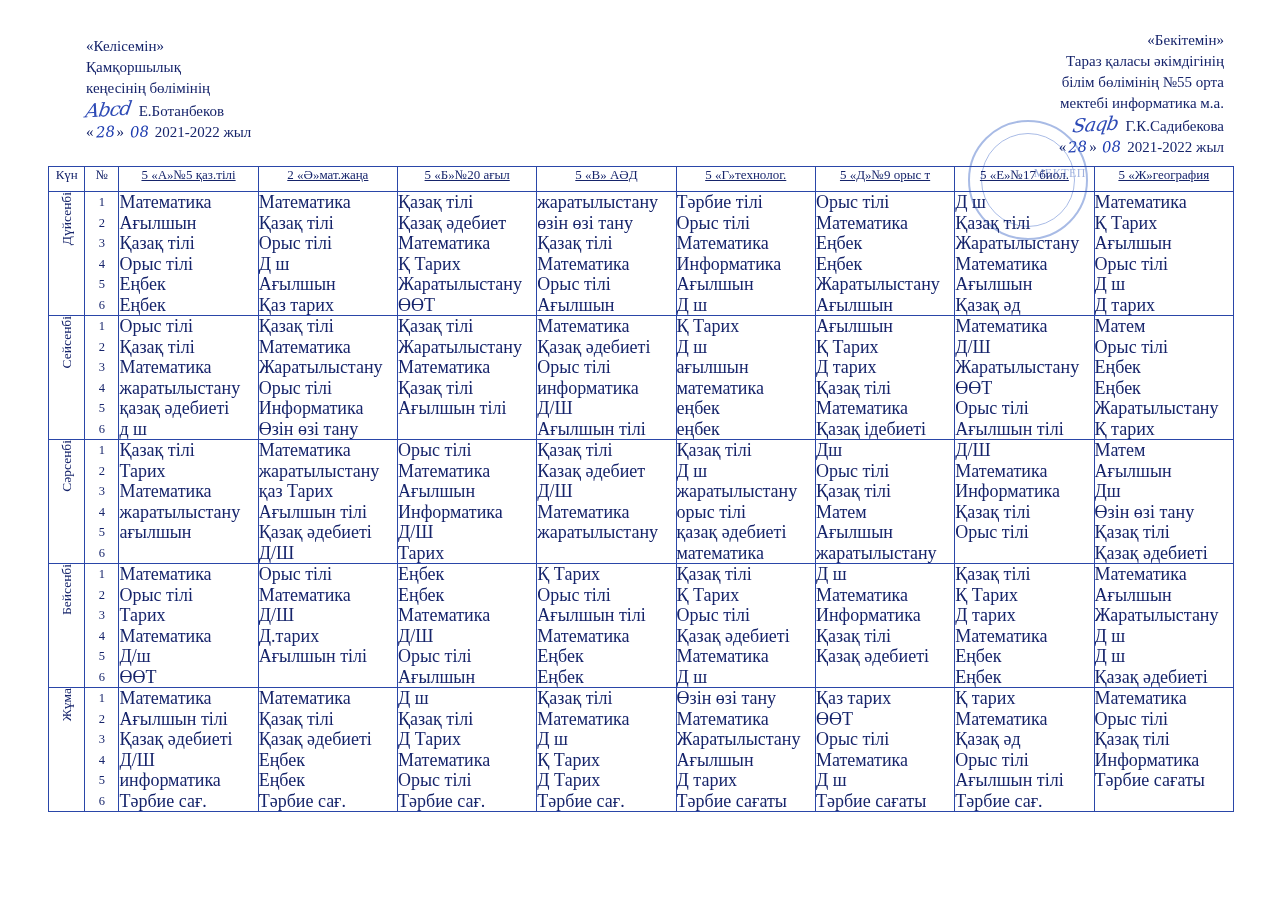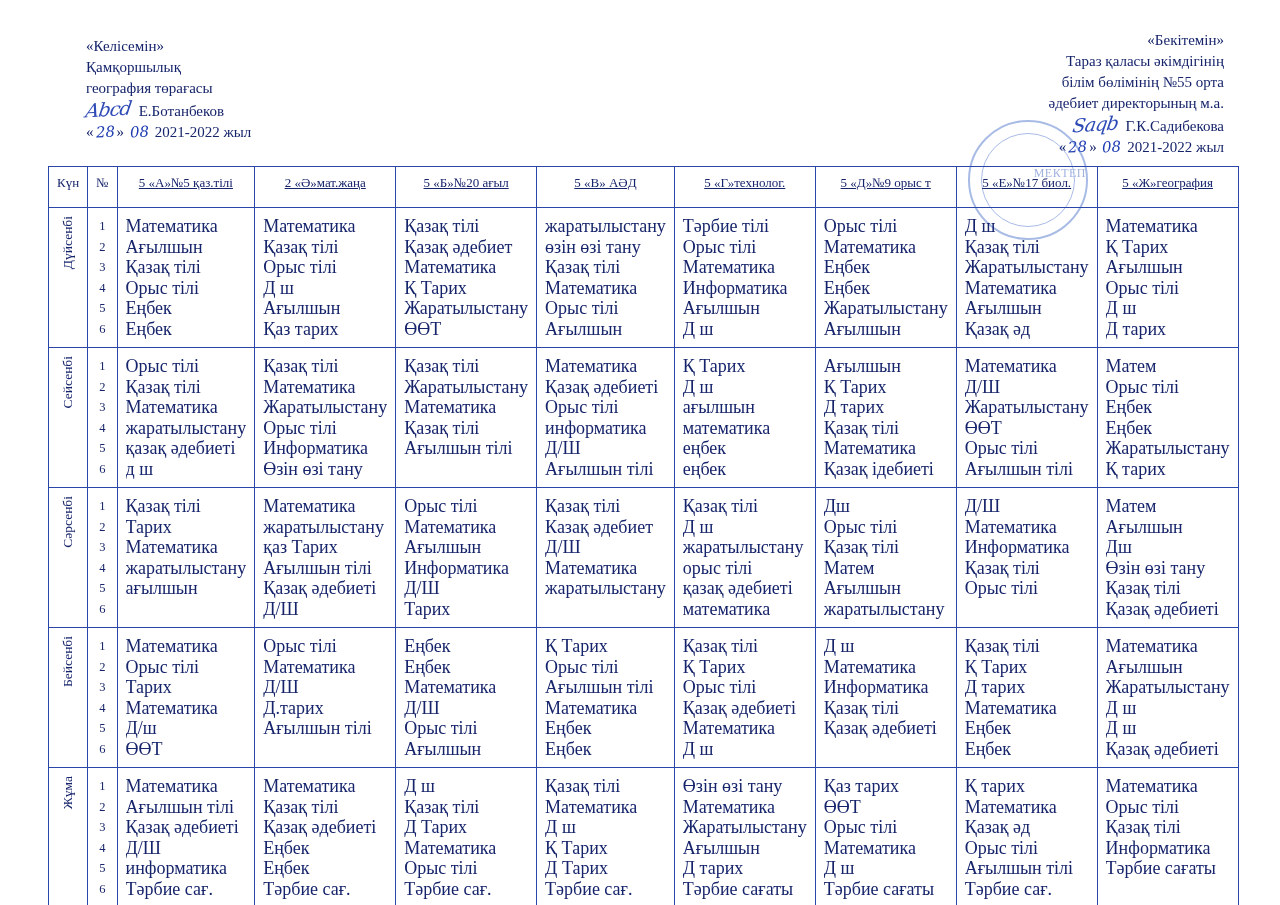--- a/index.html
+++ b/index.html
@@ -103,21 +103,21 @@
     left: 48px;
     top: 166px;
     width: 1186px;
     border-collapse: collapse;
     font-size: 13.2px;
     color: #16246b;
   }
   table.schedule th,
   table.schedule td {
     border: 1px solid #2a46a8;
-    padding: 8px;
+    padding: 0;
     vertical-align: top;
   }
   thead th {
     height: 24px;
     font-weight: normal;
     text-align: center;
     font-size: 13px;
     padding: 2px 4px;
     vertical-align: middle;
   }
@@ -155,37 +155,37 @@
   td.lesson-cell div { height: 20.5px; overflow: hidden; }
 </style>
 </head>
 <body>
 
 <div class="page">
 
   <div class="hdr-left">
     <div>«Келісемін»</div>
     <div>Қамқоршылық</div>
-    <div>география төрағасы</div>
+    <div>кеңесінің бөлімінің</div>
     <div class="sig-line">
       <span class="sig-scribble">Abcd</span>
       <span>Е.Ботанбеков</span>
     </div>
     <div class="date-line">
       <span>«</span><span class="date-num">28</span><span>»</span>
       <span class="date-num">08</span>
       <span>2021-2022 жыл</span>
     </div>
   </div>
 
   <div class="hdr-right">
     <div>«Бекітемін»</div>
     <div>Тараз қаласы әкімдігінің</div>
     <div>білім бөлімінің №55 орта</div>
-    <div>әдебиет директорының м.а.</div>
+    <div>мектебі информатика м.а.</div>
     <div class="sig-line">
       <span class="sig-scribble">Saqb</span>
       <span>Г.К.Садибекова</span>
     </div>
     <div class="date-line">
       <span>«</span><span class="date-num">28</span><span>»</span>
       <span class="date-num">08</span>
       <span>2021-2022 жыл</span>
     </div>
   </div>

